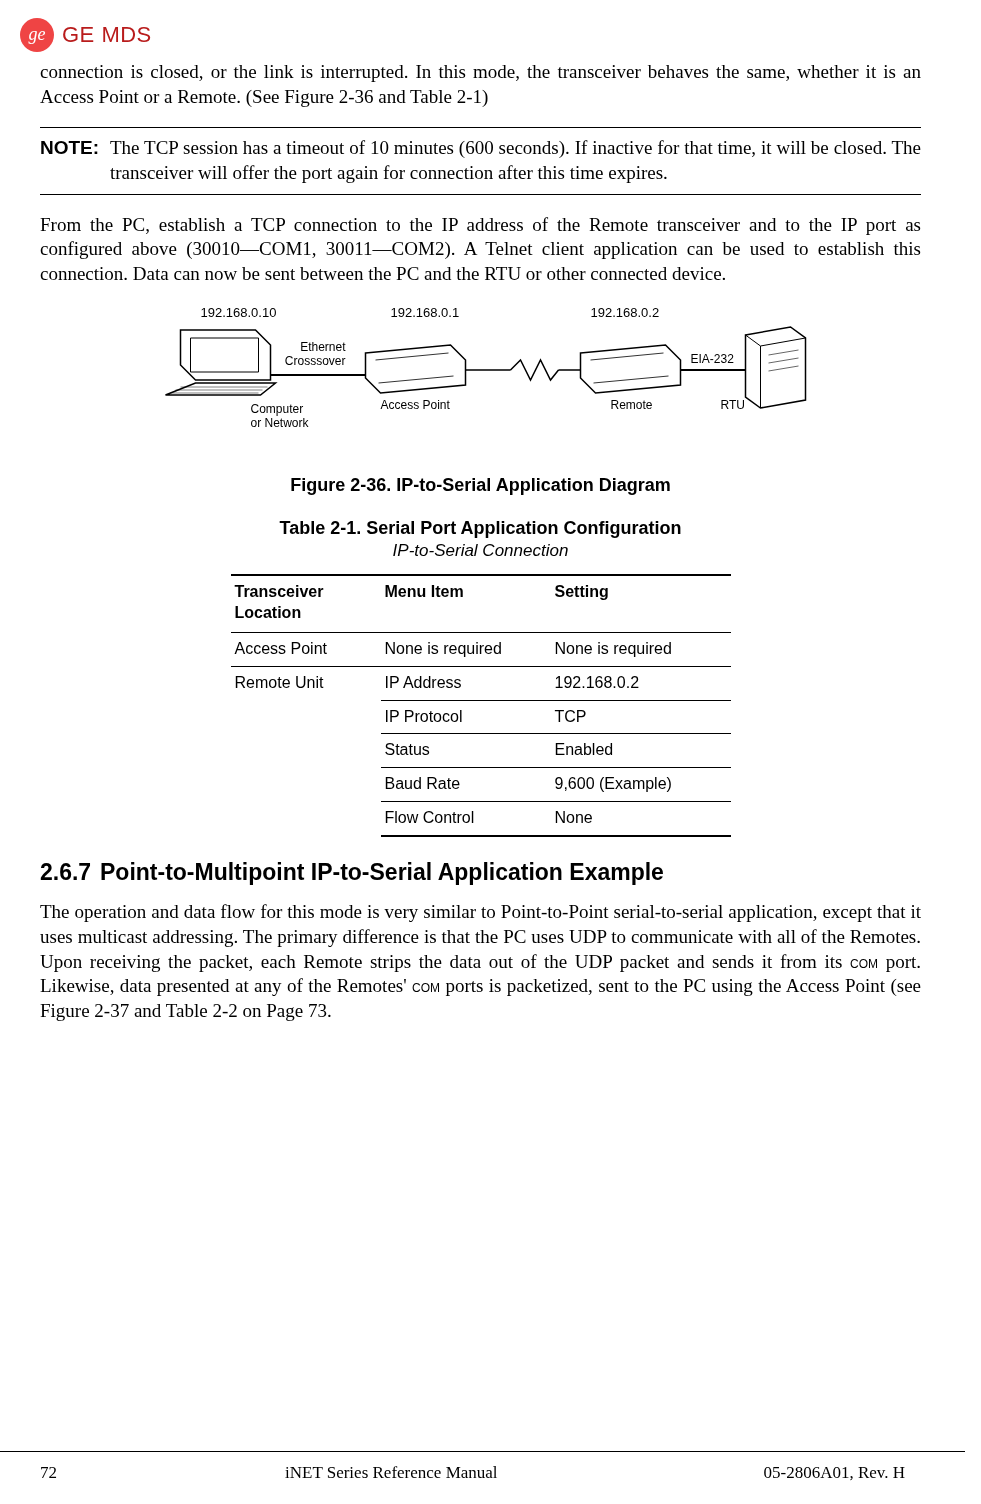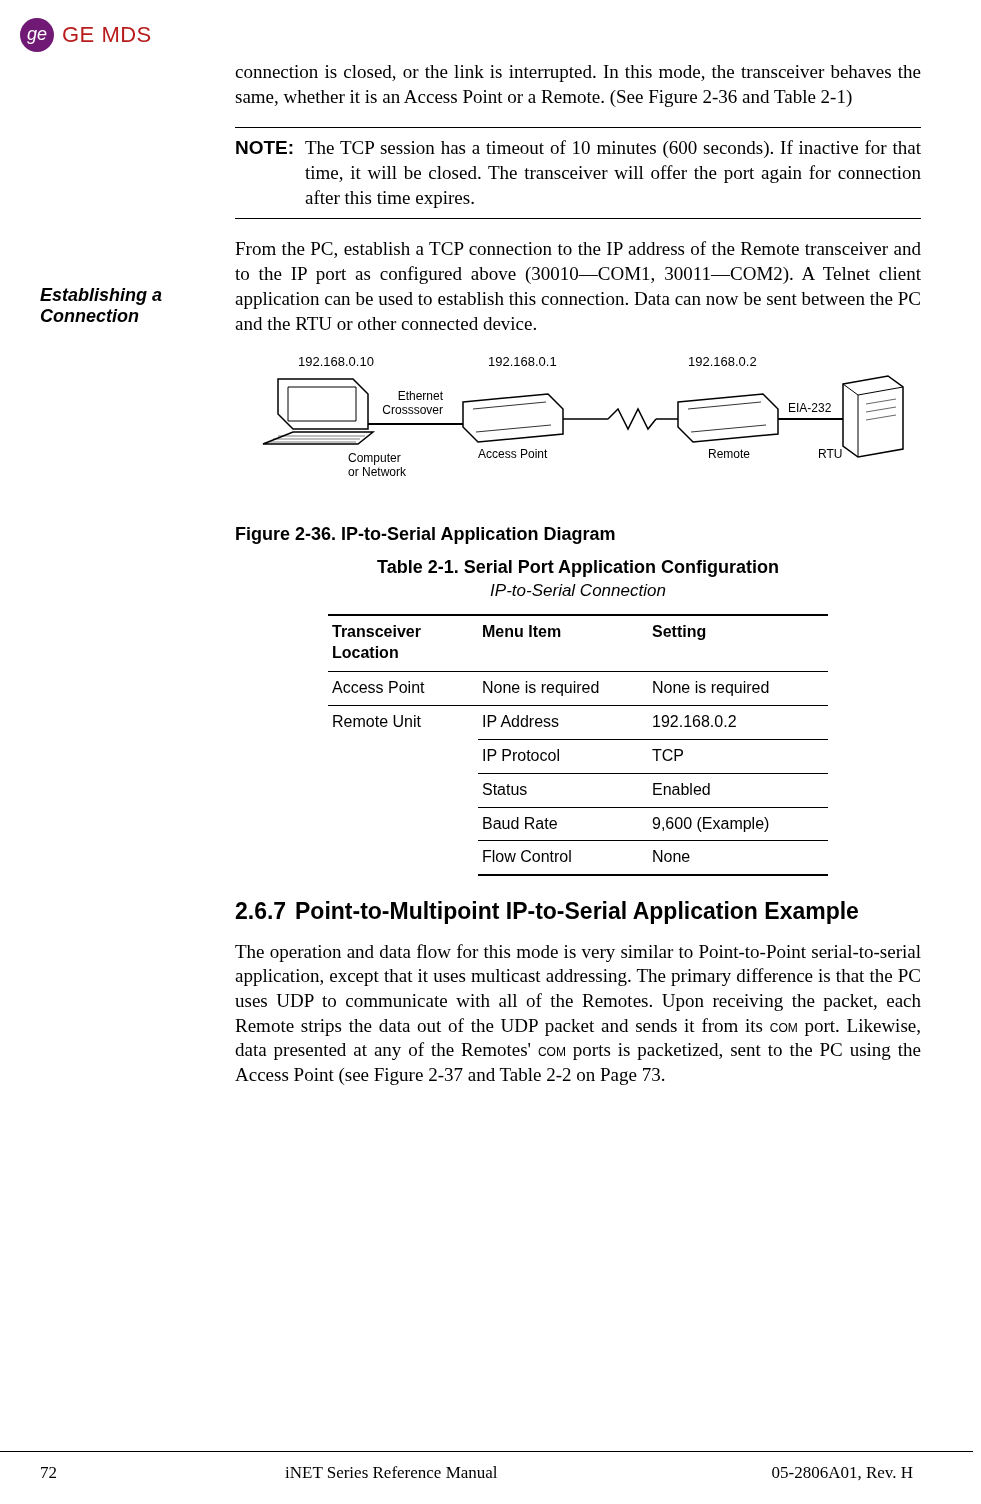--- a/index.html
+++ b/index.html
@@ -16,26 +16,26 @@
     .header {
       display: flex;
       align-items: center;
       padding: 18px 20px 8px 20px;
       gap: 8px;
     }
     .ge-logo {
       width: 34px;
       height: 34px;
       border-radius: 50%;
-      background: #701a75;
+      background: #ef4444;
       display: flex;
       align-items: center;
       justify-content: center;
       color: #fff;
-      font-family: Liberation Sans, sans-serif;
+      font-family: Liberation Serif, serif;
       font-size: 18px;
       font-style: italic;
       text-align: center;
     }
     .brand {
       font-family: Arial, Helvetica, sans-serif;
       font-size: 22px;
       color: #b91c1c;
       letter-spacing: 0.5px;
     }
@@ -84,22 +84,22 @@
     .diagram-wrapper {
       margin: 18px 0 12px 0;
     }
     .diagram {
       width: 100%;
       height: 150px;
     }
     .figure-caption {
       font-family: Arial, Helvetica, sans-serif;
       font-weight: bold;
-      text-align: left;
-      margin: 8px 0 10px 0;
+      text-align: center;
+      margin: 8px 0 20px 0;
       font-size: 18px;
     }
     .table-title {
       font-family: Arial, Helvetica, sans-serif;
       font-weight: bold;
       text-align: center;
       font-size: 18px;
     }
     .table-subtitle {
       font-family: Arial, Helvetica, sans-serif;
@@ -142,43 +142,40 @@
       flex-shrink: 0;
     }
     .mono-ext {
       font-family: Arial, Helvetica, sans-serif;
       font-size: 12px;
     }
     .footer {
       position: absolute;
       bottom: 20px;
       left: 0;
-      right: 8px;
+      right: 16px;
       border-top: 1px solid #000;
       padding: 10px 60px 0 40px;
       display: flex;
       justify-content: space-between;
       font-size: 17px;
     }
     .footer .pg { width: 195px; }
     .footer .mid { flex: 1; text-align: left; padding-left: 50px; }
     .footer .right { text-align: right; }
   </style>
 </head>
 <body>
 
 <div class="header">
   <div class="ge-logo">ge</div>
   <div class="brand">GE MDS</div>
 </div>
 
 <div class="content-area">
-  <div class="sidebar">
-    <div class="margin-head">Establishing a Connection</div>
-  </div>
 
   <div class="main">
     <p class="para">connection is closed, or the link is interrupted. In this mode, the transceiver behaves the same, whether it is an Access Point or a Remote. (See Figure 2-36 and Table 2-1)</p>
 
     <div class="note-block">
       <div class="note-row">
         <div class="note-label">NOTE:</div>
         <div class="note-text">The TCP session has a timeout of 10 minutes (600 seconds). If inactive for that time, it will be closed. The transceiver will offer the port again for connection after this time expires.</div>
       </div>
     </div>

